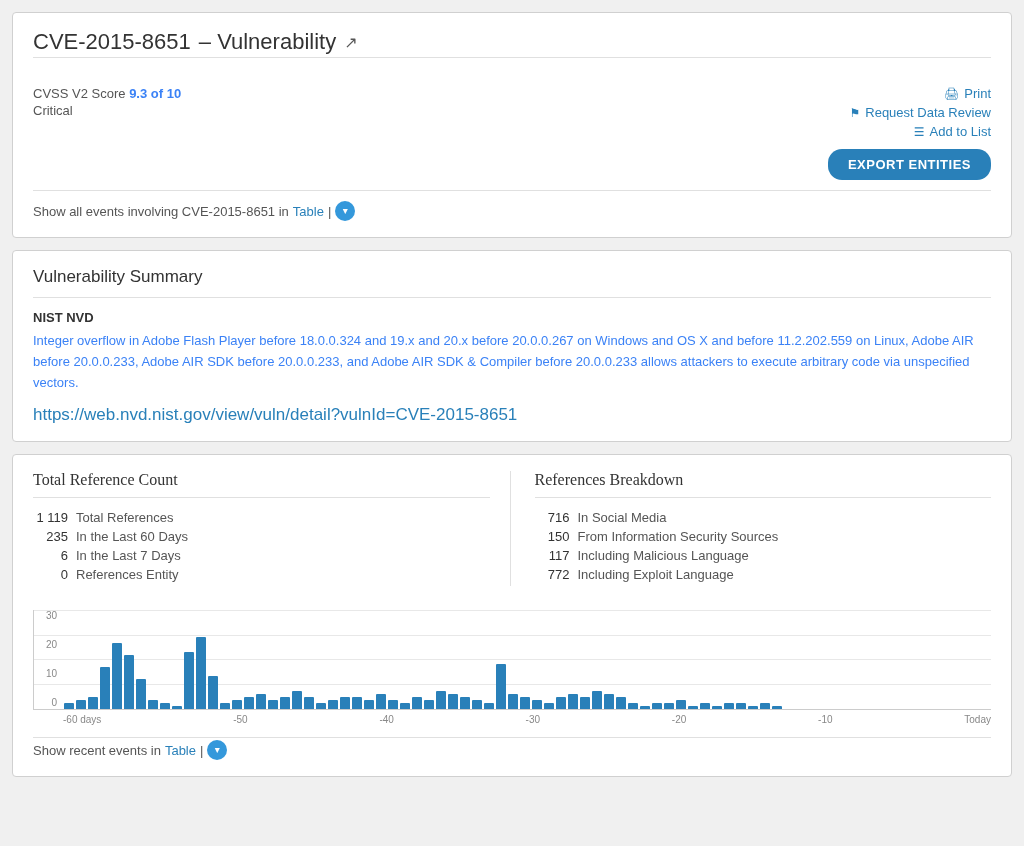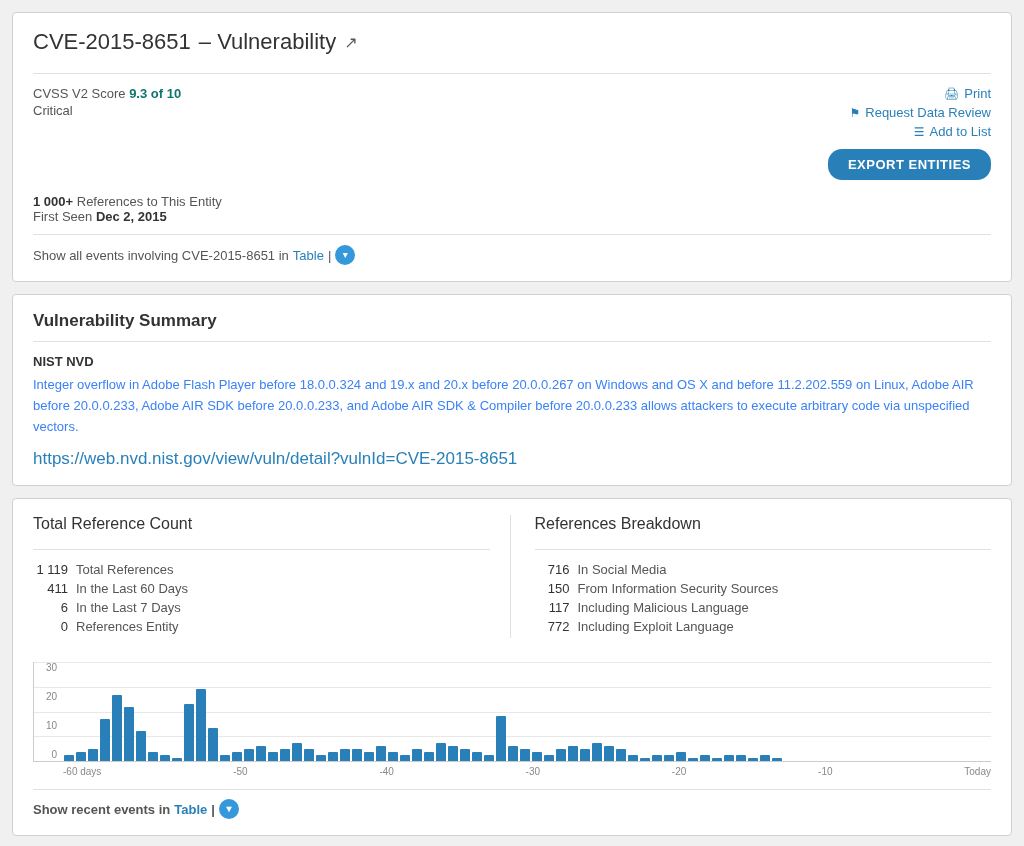--- a/index.html
+++ b/index.html
@@ -14,22 +14,22 @@
       background: #fff;
       border: 1px solid #d0d0d0;
       border-radius: 4px;
       margin-bottom: 12px;
       padding: 16px 20px;
     }
     .page-title {
       font-size: 22px;
       font-weight: 300;
       color: #333;
-      margin-bottom: 12px;
-      padding-bottom: 18px;
+      margin-bottom: 28px;
+      padding-bottom: 2px;
       border-bottom: 1px solid #e0e0e0;
       display: flex;
       align-items: center;
       gap: 8px;
     }
     .page-title a {
       color: #555;
       text-decoration: none;
       font-size: 16px;
     }
@@ -64,21 +64,21 @@
       display: flex;
       flex-direction: column;
       justify-content: center;
       gap: 2px;
     }
     .cvss-label {
       font-size: 13px;
       color: #555;
     }
     .cvss-label strong {
-      color: #0f766e;
+      color: #3b82f6;
       text-align: center;
     }
     .critical-label {
       font-size: 13px;
       color: #555;
     }
     .header-actions {
       margin-left: auto;
       display: flex;
       flex-direction: column;
@@ -131,21 +131,21 @@
       background: #3498db;
       border-radius: 50%;
       color: white;
       font-size: 10px;
       text-align: center;
       line-height: 20px;
       cursor: pointer;
     }
     .section-title {
       font-size: 17px;
-      font-weight: 700;
+      font-weight: 400;
       color: #333;
       margin-bottom: 12px;
       padding-bottom: 10px;
       border-bottom: 1px solid #e0e0e0;
     }
     .nist-label {
       font-size: 13px;
       font-weight: 700;
       color: #333;
       margin-bottom: 6px;
@@ -172,22 +172,23 @@
     }
     .col-right {
       flex: 1;
       padding-left: 24px;
     }
     .col-title {
       font-size: 16px;
       font-weight: 300;
       color: #333;
       margin-bottom: 12px;
-      padding-bottom: 16px;
+      padding-bottom: 8px;
       border-bottom: 1px solid #e0e0e0;
+      font-family: Liberation Serif, serif;
     }
     .ref-row {
       display: flex;
       gap: 8px;
       font-size: 13px;
       color: #555;
       margin-bottom: 4px;
     }
     .ref-num {
       text-align: right;
@@ -241,28 +242,27 @@
     .x-axis-labels {
       display: flex;
       justify-content: space-between;
       padding-left: 30px;
       font-size: 10px;
       color: #888;
       margin-top: 4px;
     }
     .show-recent {
       margin-top: 12px;
-      padding-top: 9px;
+      padding-top: 2px;
       border-top: 1px solid #e0e0e0;
       font-size: 13px;
       color: #555;
       display: flex;
       align-items: center;
       gap: 4px;
-      font-weight: bold;
     }
     .show-recent a { color: #2980b9; text-decoration: none; }
   </style>
 </head>
 <body>
 
 <div class="card">
   <div class="page-title">
     <span>CVE-2015-8651</span>
     <span>– Vulnerability</span>
@@ -290,30 +290,20 @@
         <span>Request Data Review</span>
       </a>
       <a href="#" class="action-link">
         <span style="font-size:12px;">☰</span>
         <span>Add to List</span>
       </a>
       <button class="export-btn">EXPORT ENTITIES</button>
     </div>
   </div>
 
-  <div class="refs-info">
-    <div>
-      <strong>1 000+</strong>
-      <span>References to This Entity</span>
-    </div>
-    <div>
-      <span>First Seen</span>
-      <strong>Dec 2, 2015</strong>
-    </div>
-  </div>
 
   <div class="show-events">
     <span>Show all events involving CVE-2015-8651 in</span>
     <a href="#">Table</a>
     <span>|</span>
     <span class="dropdown-arrow">▾</span>
   </div>
 </div>
 
 <div class="card">
@@ -327,21 +317,21 @@
   <div class="two-col">
 
     <div class="col-left">
       <div class="col-title">Total Reference Count</div>
       <div id="ref-rows">
           <div class="ref-row">
             <span class="ref-num">1 119</span>
             <span>Total References</span>
           </div>
           <div class="ref-row">
-            <span class="ref-num">411</span>
+            <span class="ref-num">235</span>
             <span>In the Last 60 Days</span>
           </div>
           <div class="ref-row">
             <span class="ref-num">6</span>
             <span>In the Last 7 Days</span>
           </div>
           <div class="ref-row">
             <span class="ref-num">0</span>
             <span>References Entity</span>
           </div>

